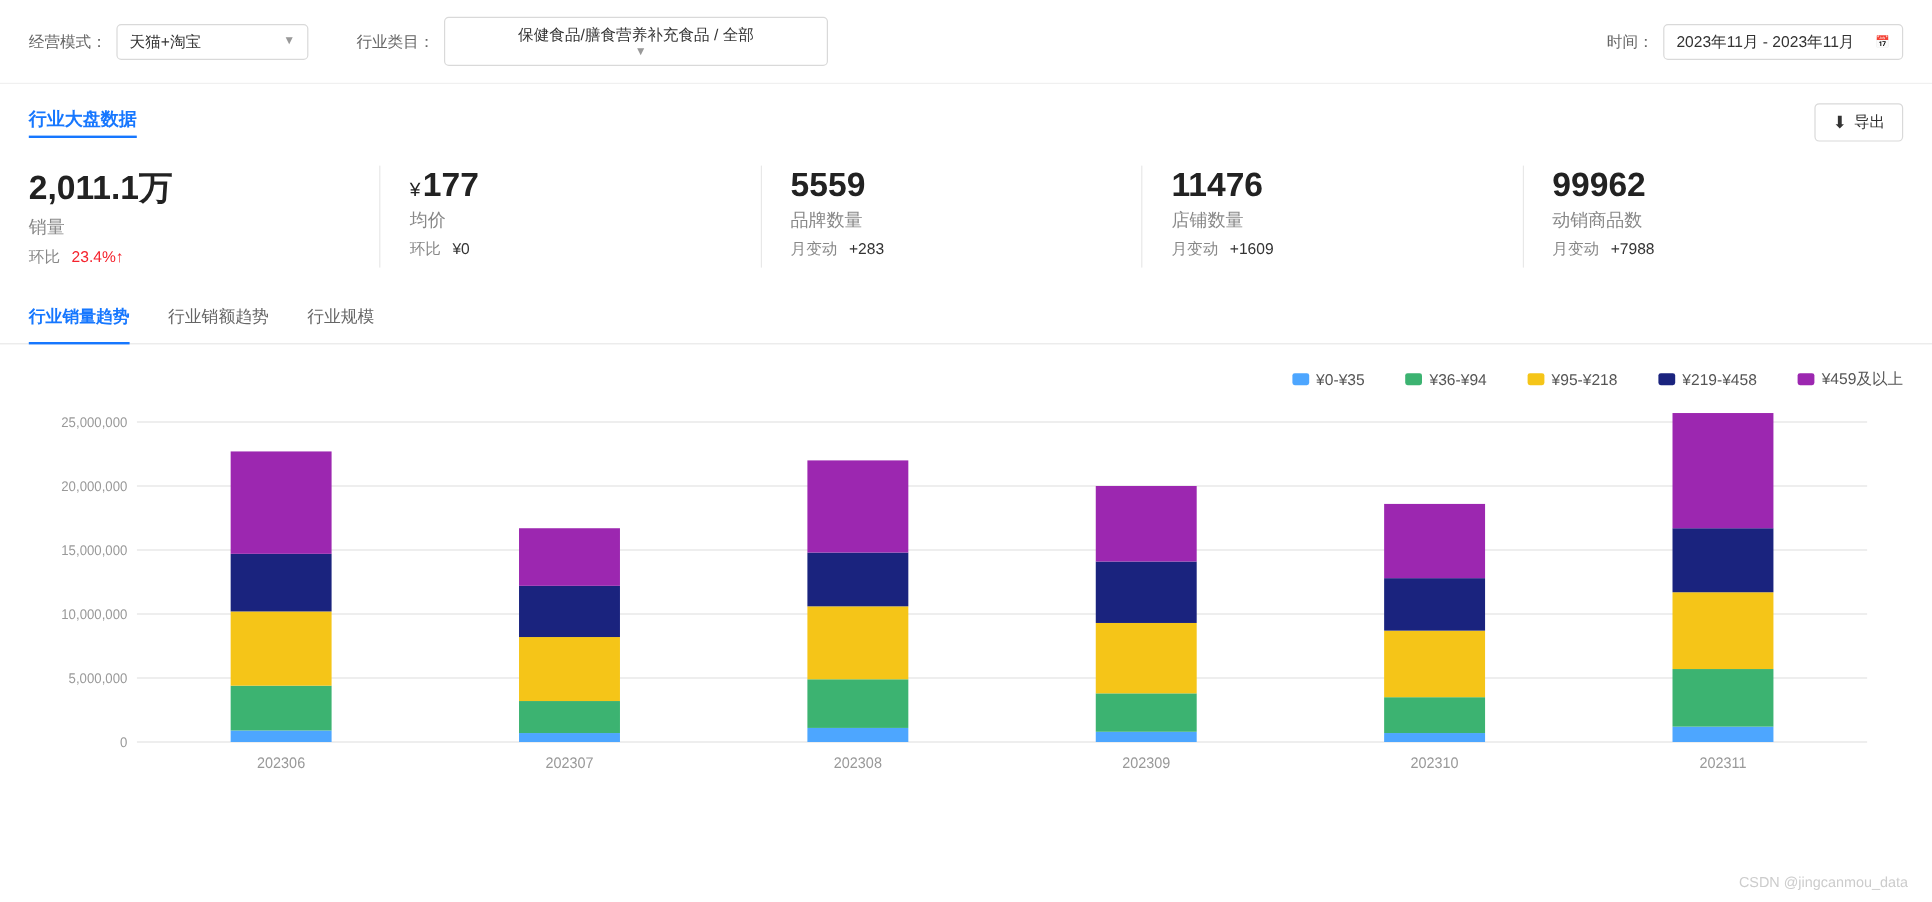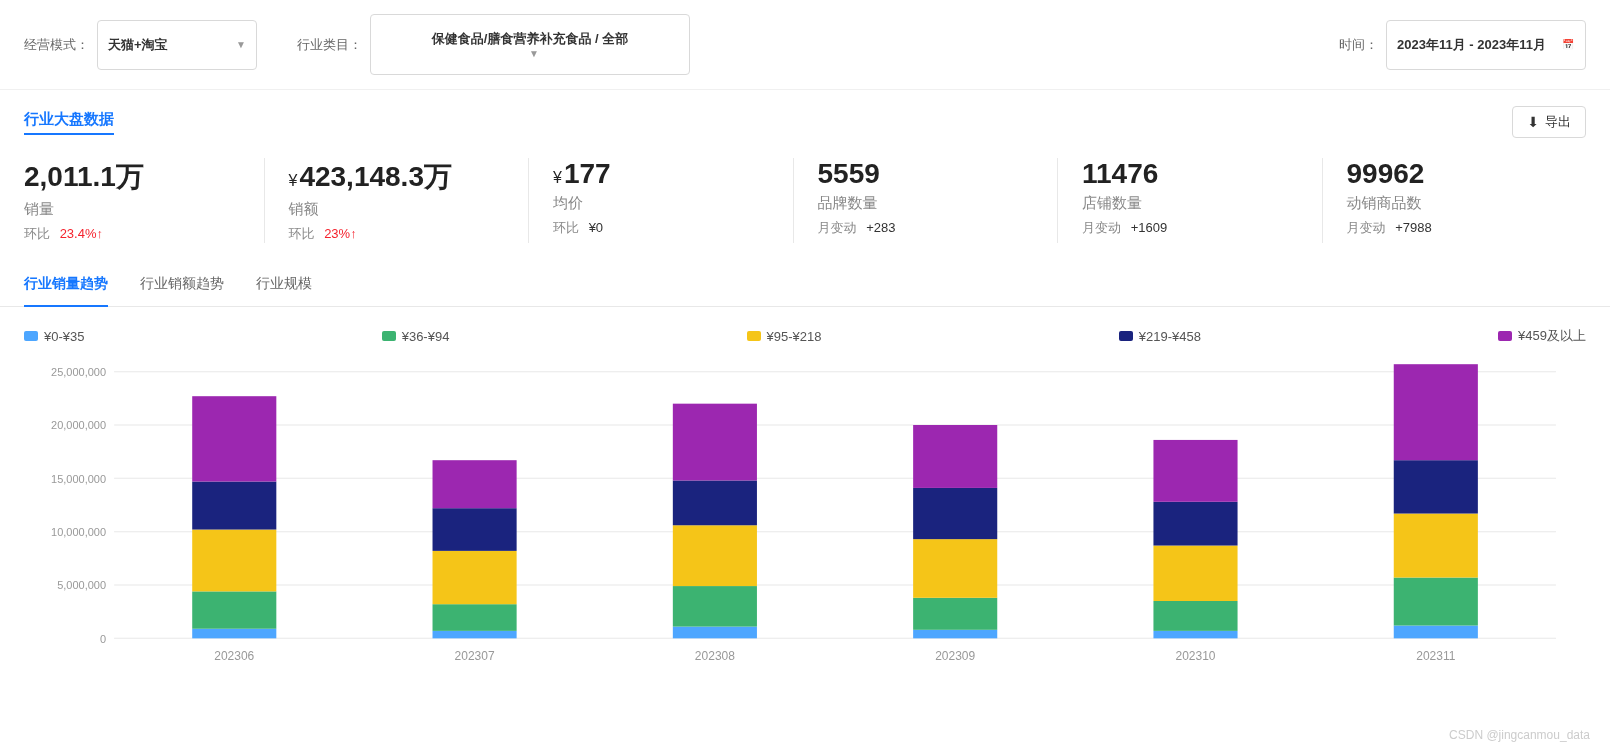--- a/index.html
+++ b/index.html
@@ -6,22 +6,22 @@
     body { font-family: "Microsoft YaHei", "PingFang SC", Arial, sans-serif; background: #fff; color: #333; font-size: 13px; }
 
     .top-bar {
       display: flex; align-items: center; padding: 14px 24px; gap: 40px;
       border-bottom: 1px solid #f0f0f0;
     }
     .filter-group { display: flex; align-items: center; gap: 8px; }
     .filter-label { color: #666; font-size: 13px; }
     .filter-select {
       display: flex; align-items: center; justify-content: space-between;
-      border: 1px solid #d9d9d9; border-radius: 4px; padding: 15px 10px;
-      background: #fff; cursor: pointer; min-width: 160px; font-size: 13px; color: #333; font-weight: bold;
+      border: 1px solid #d9d9d9; border-radius: 4px; padding: 5px 10px;
+      background: #fff; cursor: pointer; min-width: 160px; font-size: 13px; color: #333;
     }
     .filter-select.wide { min-width: 320px; flex-direction: column; }
     .filter-select.date-select { min-width: 200px; }
     .chevron { margin-left: 8px; color: #999; font-size: 10px; }
     .filter-group-right { margin-left: auto; display: flex; align-items: center; gap: 8px; }
 
     .section-header {
       display: flex; align-items: center; justify-content: space-between;
       padding: 16px 24px 8px;
     }
@@ -55,21 +55,21 @@
     }
     .tab {
       font-size: 14px; color: #666; padding: 12px 0; cursor: pointer;
       border-bottom: 2px solid transparent; margin-bottom: -1px;
     }
     .tab.active { color: #1677ff; border-bottom: 2px solid #1677ff; font-weight: 600; }
 
     .chart-area { padding: 20px 24px 10px; }
 
     .legend-row {
-      display: flex; align-items: center; justify-content: space-between; gap: 24px;
+      display: flex; align-items: center; justify-content: flex-end; gap: 34px;
       margin-bottom: 16px; flex-wrap: wrap;
     }
     .legend-item { display: flex; align-items: center; gap: 6px; font-size: 13px; color: #555; }
     .legend-dot { width: 14px; height: 10px; border-radius: 2px; display: inline-block; }
 
     .chart-container {
       position: relative; height: 320px; width: 100%;
     }
     .chart-svg { width: 100%; height: 100%; }
 
@@ -115,30 +115,20 @@
 
 <div class="metrics-row" id="metrics-row">
     <div class="metric-item">
     <div class="metric-value">
       2,011.1万
     </div>
     <div class="metric-name">销量</div>
     <div class="metric-change">
       <span class="label">环比</span>
       <span style="color:#f5222d">23.4%<span style="color:#f5222d">↑</span></span>
-    </div>
-  </div>
-    <div class="metric-item">
-    <div class="metric-value">
-      <span class="unit">¥</span>423,148.3万
-    </div>
-    <div class="metric-name">销额</div>
-    <div class="metric-change">
-      <span class="label">环比</span>
-      <span style="color:#f5222d">23%<span style="color:#f5222d">↑</span></span>
     </div>
   </div>
     <div class="metric-item">
     <div class="metric-value">
       <span class="unit">¥</span>177
     </div>
     <div class="metric-name">均价</div>
     <div class="metric-change">
       <span class="label">环比</span>
       <span style="color:#333">¥0</span>

